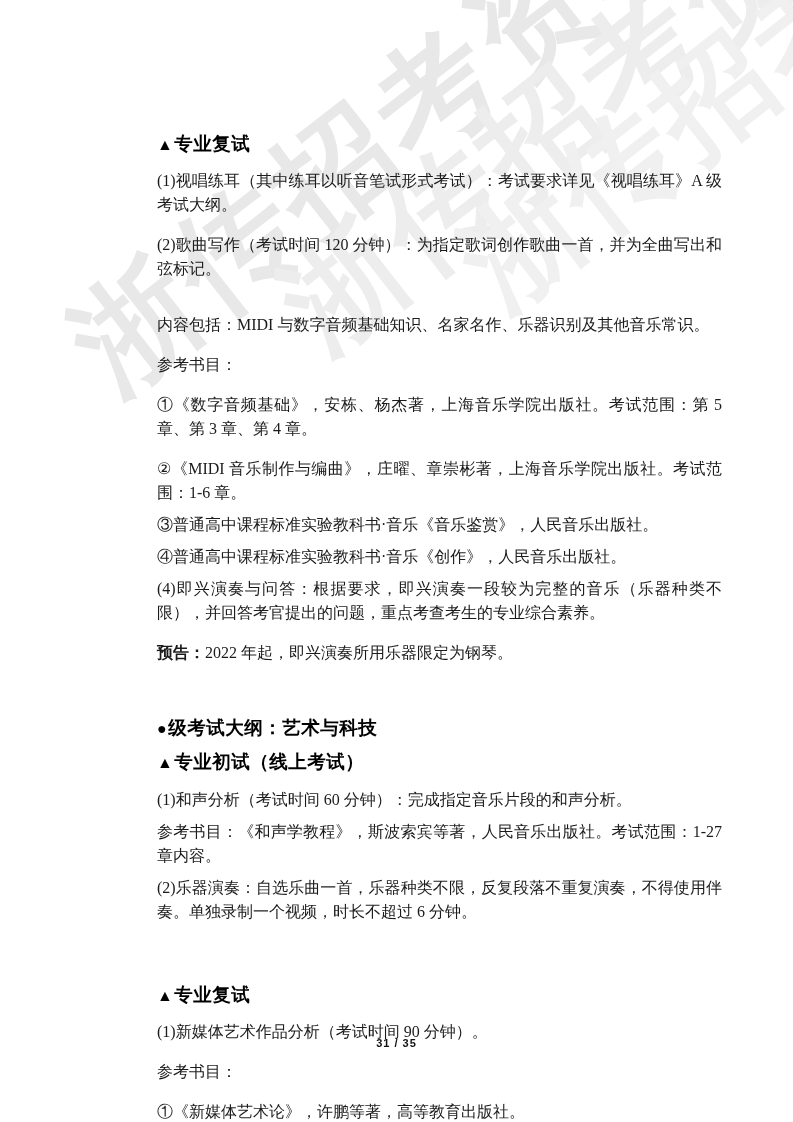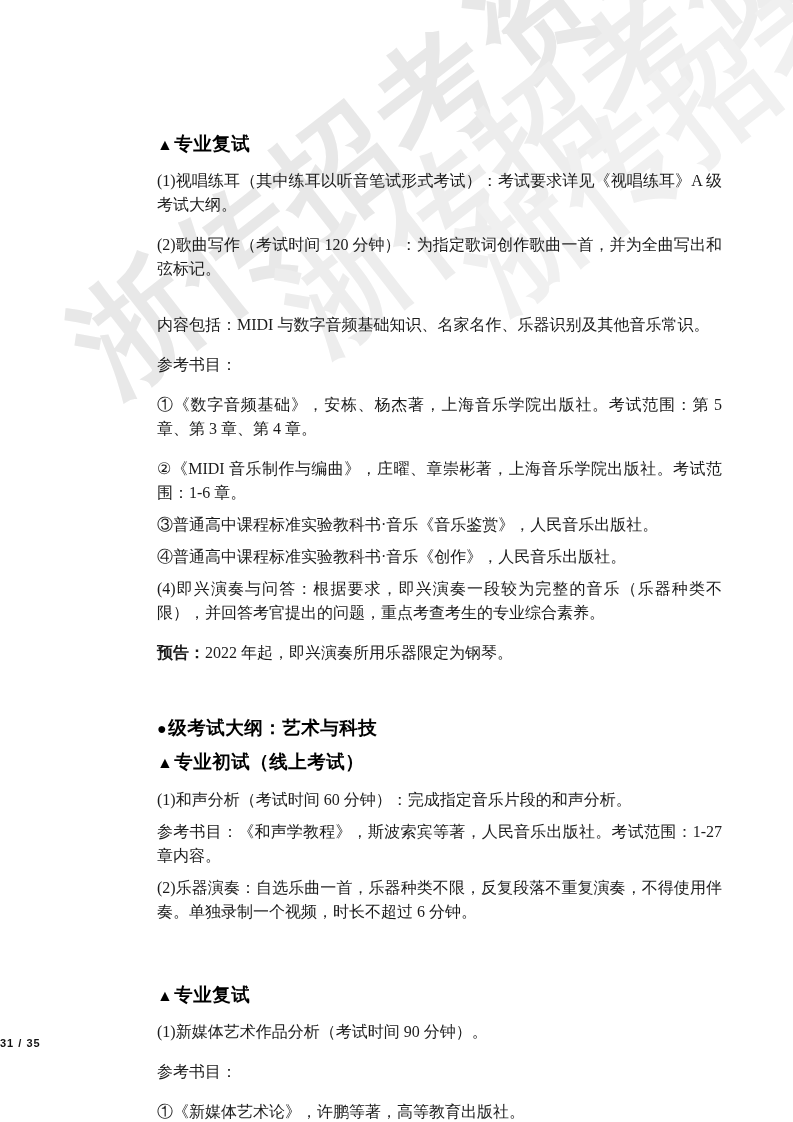--- a/index.html
+++ b/index.html
@@ -108,21 +108,21 @@
   .sp-block { height: 52px; }    
   .sp-block2 { height: 60px; }
   .sp-subhead { height: 12px; }
 
   
   .footer {
     position: absolute;
     left: 0;
     right: 0;
     top: 1037px;
-    text-align: left;
+    text-align: center;
     font-family: "Liberation Sans", sans-serif;
     font-size: 11px;
     font-weight: 700;
     color: #111111;
     letter-spacing: 1px;
     z-index: 3;
   }
 </style>
 </head>
 <body>

